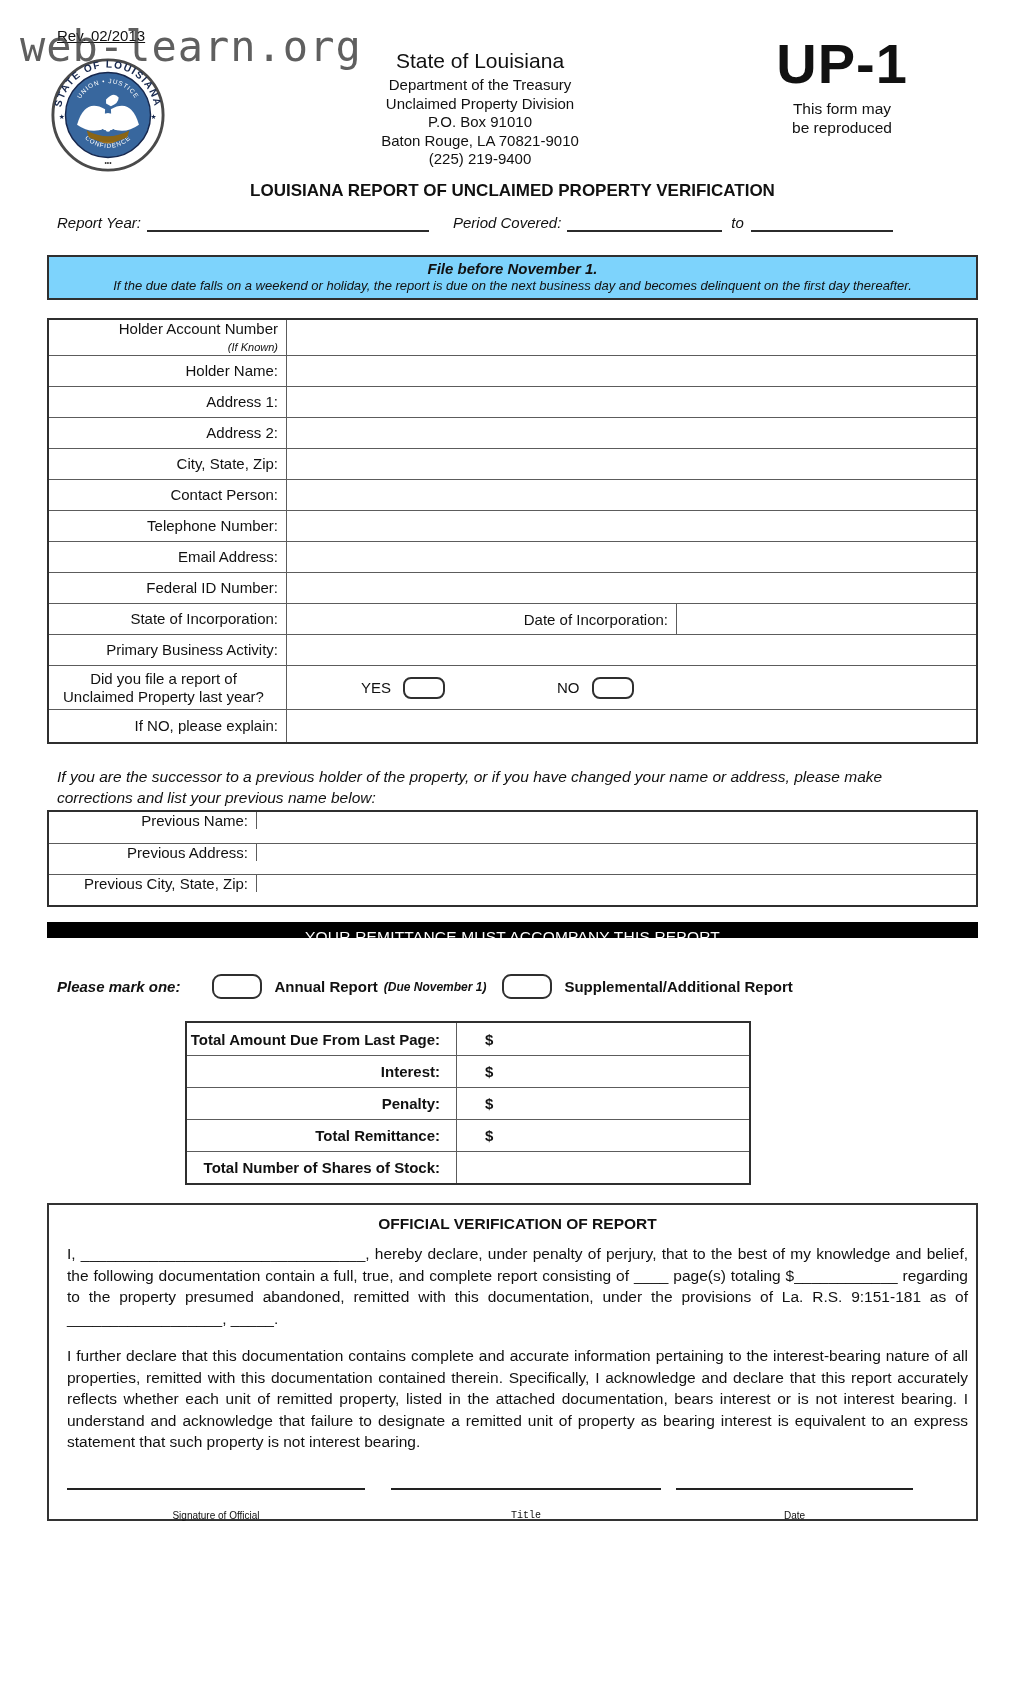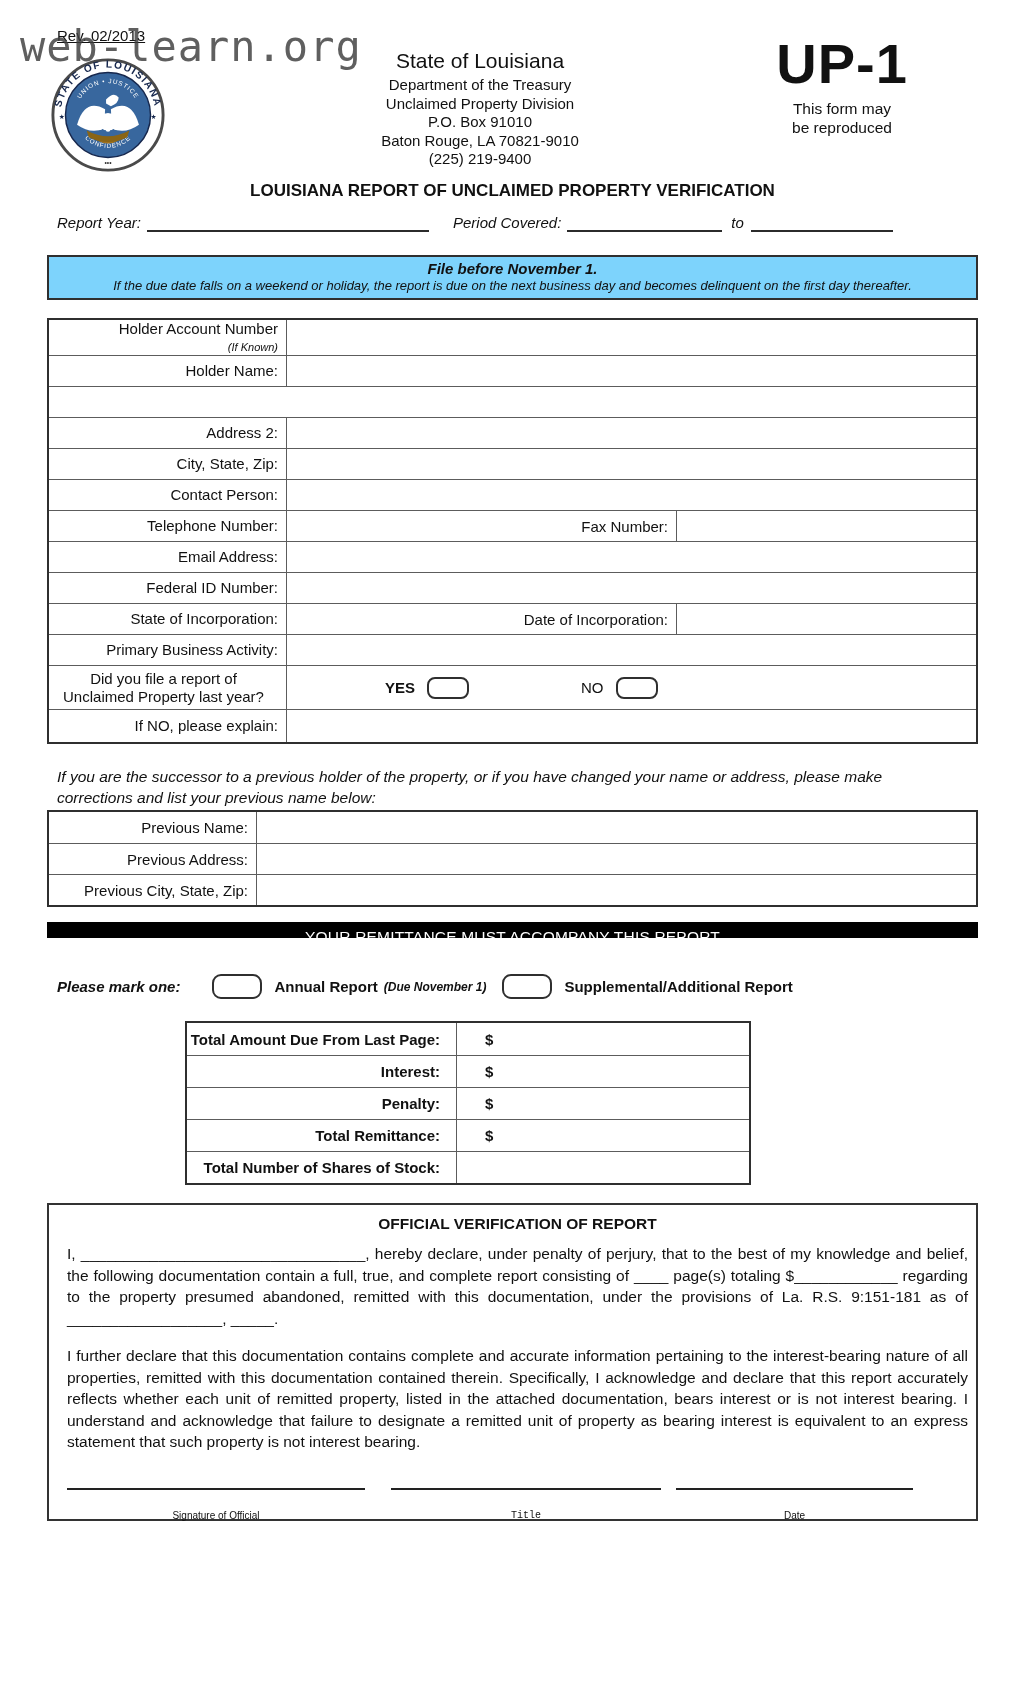--- a/index.html
+++ b/index.html
@@ -55,21 +55,21 @@
     padding-right:8px; font-size:15px; border-right:1px solid #5c5c5c; height:100%; }
   .subinput { width:299px; height:100%; }
   .flexfill { flex:1; height:100%; }
   .ynlab { font-size:15px; }
   .ynbox { width:42px; height:22px; border:2px solid #2f2f2f; border-radius:8px; background:#fff; }
   
   .successor { position:absolute; top:766px; left:57px; width:862px;
     font-style:italic; font-size:15.5px; line-height:21px; }
   
   .prev-table { position:absolute; top:810px; left:47px; width:931px; border:2px solid #2f2f2f; }
-  .prow { display:flex; height:31px; border-top:1px solid #5c5c5c; }
+  .prow { display:flex; height:31px; border-top:1px solid #5c5c5c;flex-direction:column; }
   .prow:first-child { border-top:none; }
   .plabel { width:208px; border-right:1px solid #5c5c5c; display:flex; align-items:center;
     justify-content:flex-end; padding-right:8px; font-size:15px; }
   .pvalue { flex:1; }
   
   .banner { position:absolute; top:922px; left:47px; width:931px; height:16px;
     background:#000; color:#fff; text-align:center; line-height:30px; font-size:15.5px; letter-spacing:.2px; }
   
   .markone { position:absolute; top:974px; left:57px; width:910px; display:flex; align-items:center; }
   .mo-label { font-size:15px; font-weight:bold; font-style:italic; }
@@ -179,41 +179,37 @@
         <span>Holder Account Number</span>
         <span class="subnote">(If Known)</span>
       </div>
       <div class="tvalue"></div>
     </div>
     <div class="trow h32">
       <div class="tlabel">Holder Name:</div>
       <div class="tvalue"></div>
     </div>
     <div class="trow h32">
+      <div class="tlabel">Address 1:</div>
       <div class="tvalue"></div>
     </div>
     <div class="trow h32">
       <div class="tlabel">Address 2:</div>
       <div class="tvalue"></div>
     </div>
     <div class="trow h32">
       <div class="tlabel">City, State, Zip:</div>
       <div class="tvalue"></div>
     </div>
     <div class="trow h32">
       <div class="tlabel">Contact Person:</div>
       <div class="tvalue"></div>
     </div>
     <div class="trow h32">
       <div class="tlabel">Telephone Number:</div>
-      <div class="tvalue">
-        <div class="flexfill"></div>
-        <div class="midlabel">Fax Number:</div>
-        <div class="subinput"></div>
-      </div>
     </div>
     <div class="trow h32">
       <div class="tlabel">Email Address:</div>
       <div class="tvalue"></div>
     </div>
     <div class="trow h32">
       <div class="tlabel">Federal ID Number:</div>
       <div class="tvalue"></div>
     </div>
     <div class="trow h32">
@@ -227,21 +223,21 @@
     <div class="trow h32">
       <div class="tlabel">Primary Business Activity:</div>
       <div class="tvalue"></div>
     </div>
     <div class="trow h44">
       <div class="tlabel center">
         <span>Did you file a report of</span>
         <span>Unclaimed Property last year?</span>
       </div>
       <div class="tvalue">
-        <span class="ynlab" style="margin-left:98px;font-weight:bold;">YES</span>
+        <span class="ynlab" style="margin-left:74px;">YES</span>
         <span class="ynbox" style="margin-left:12px;"></span>
         <span class="ynlab" style="margin-left:112px;">NO</span>
         <span class="ynbox" style="margin-left:12px;"></span>
       </div>
     </div>
     <div class="trow h33">
       <div class="tlabel">If NO, please explain:</div>
       <div class="tvalue"></div>
     </div>
   </div>

